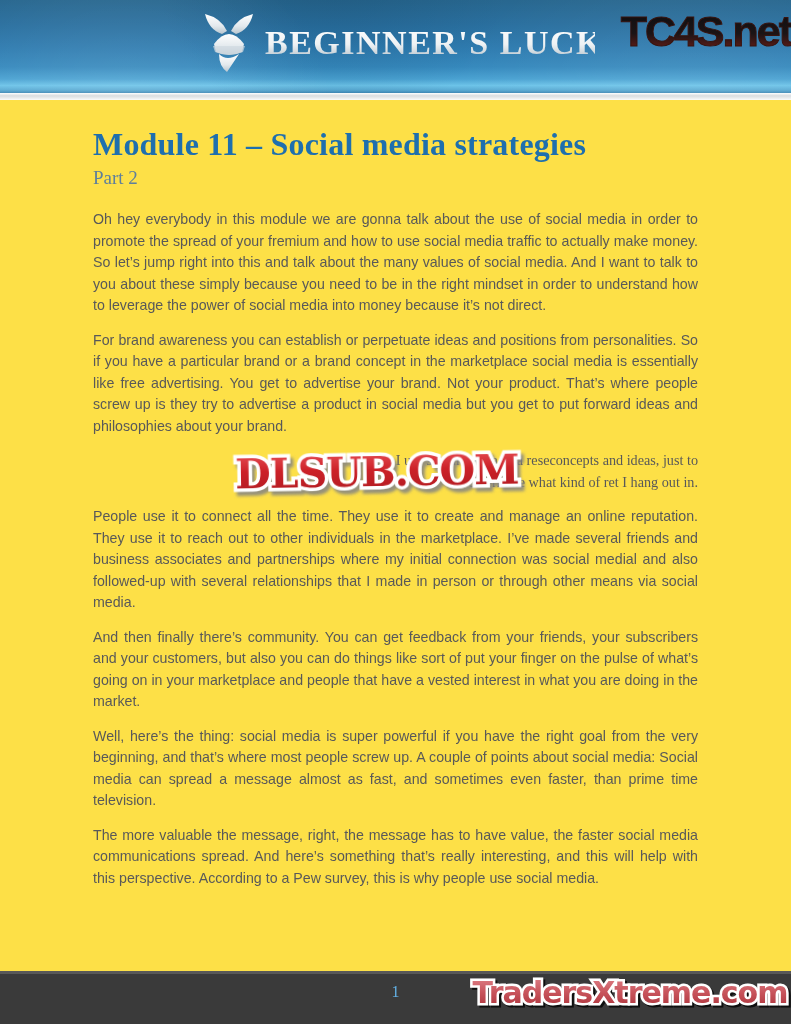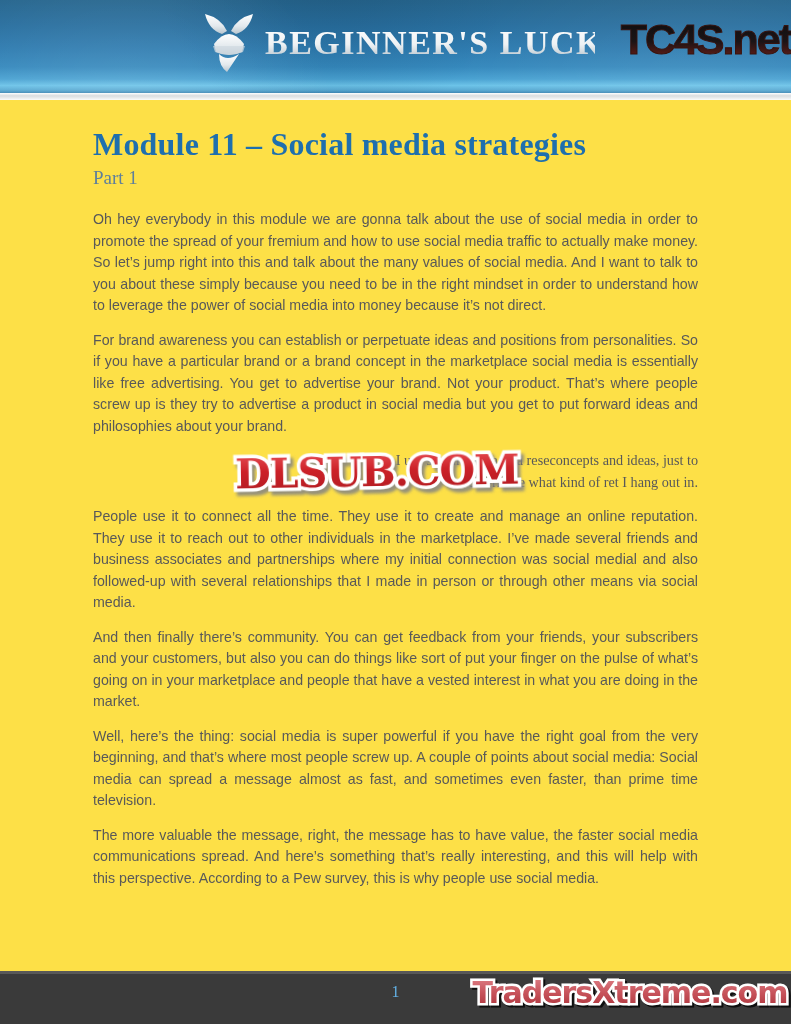--- a/index.html
+++ b/index.html
@@ -21,21 +21,21 @@
   }
   .banner-edge { height:7px; background:linear-gradient(180deg,#ffffff 0%, #d9dcdf 40%, #eceeef 75%, #fafbfb 100%); }
 
   .logo-row {
     position:absolute; left:0; right:0; top:8px;
     display:flex; justify-content:center; align-items:center; gap:6px;
   }
   .logo-svg { display:block; }
 
   .tc4s {
-    position:absolute; top:10px; right:0;
+    position:absolute; top:2px; right:0;
   }
 
   
   .content { padding:26px 93px 0 93px; }
   .doc-title {
     font-family:Liberation Serif, serif; font-weight:600;
     font-size:32px; color:#1e6fae; letter-spacing:0.2px;
   }
   .doc-subtitle {
     font-family:"Liberation Serif", serif; font-weight:400;
@@ -109,21 +109,21 @@
           </linearGradient>
         </defs>
         <text x="200" y="44" text-anchor="end" font-family="'Liberation Sans', sans-serif" font-size="43" font-weight="900" letter-spacing="-2" fill="url(#tc4sg)" stroke="#39130e" stroke-width="1">TC4S.net</text>
       </svg>
     </div>
   </div>
   <div class="banner-edge"></div>
 
   <div class="content">
     <div class="doc-title">Module 11 – Social media strategies</div>
-    <div class="doc-subtitle">Part 1</div>
+    <div class="doc-subtitle">Part 2</div>
 
     <p class="para">Oh hey everybody in this module we are gonna talk about the use of social media in order to promote the spread of your fremium and how to use social media traffic to actually make money. So let’s jump right into this and talk about the many values of social media. And I want to talk to you about these simply because you need to be in the right mindset in order to understand how to leverage the power of social media into money because it’s not direct.</p>
     <p class="para">For brand awareness you can establish or perpetuate ideas and positions from personalities. So if you have a particular brand or a brand concept in the marketplace social media is essentially like free advertising. You get to advertise your brand. Not your product. That’s where people screw up is they try to advertise a product in social media but you get to put forward ideas and philosophies about your brand.</p>
 
     <div class="para obscured">
       <div class="ob-line">
         <span>I use social media as a rese</span>
         <span>concepts and ideas, just to</span>
       </div>
       <div class="ob-line">

